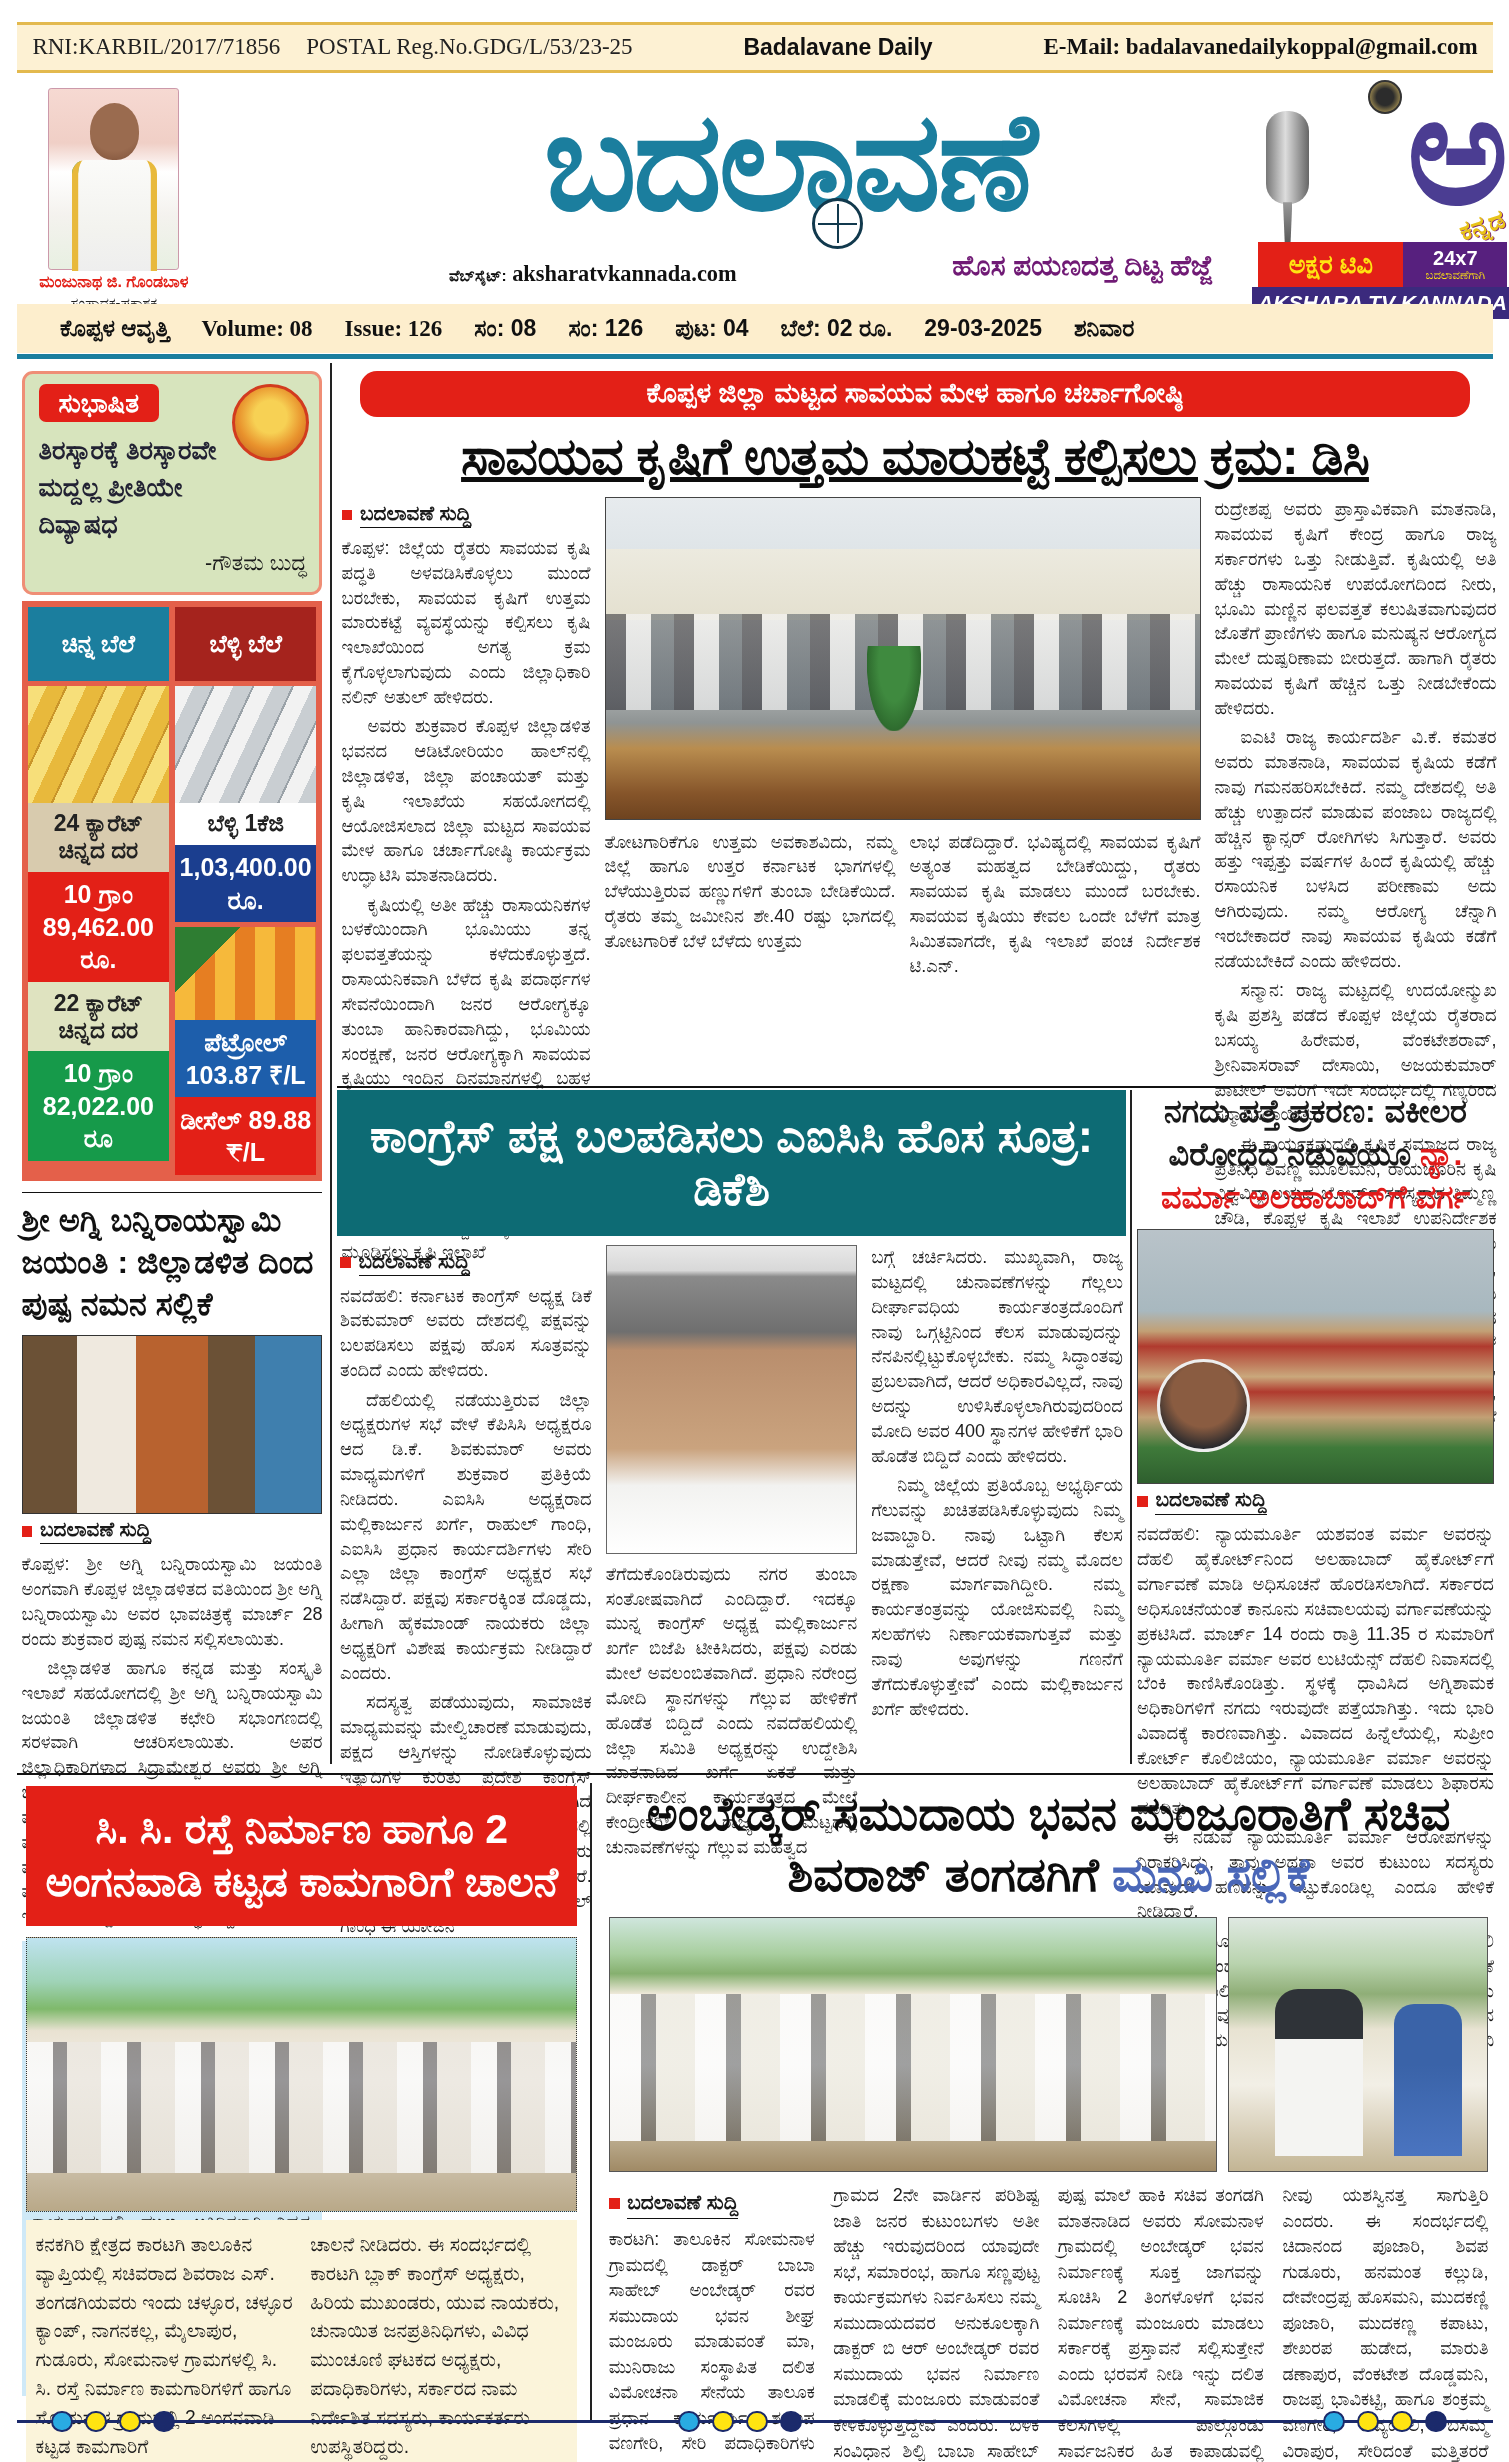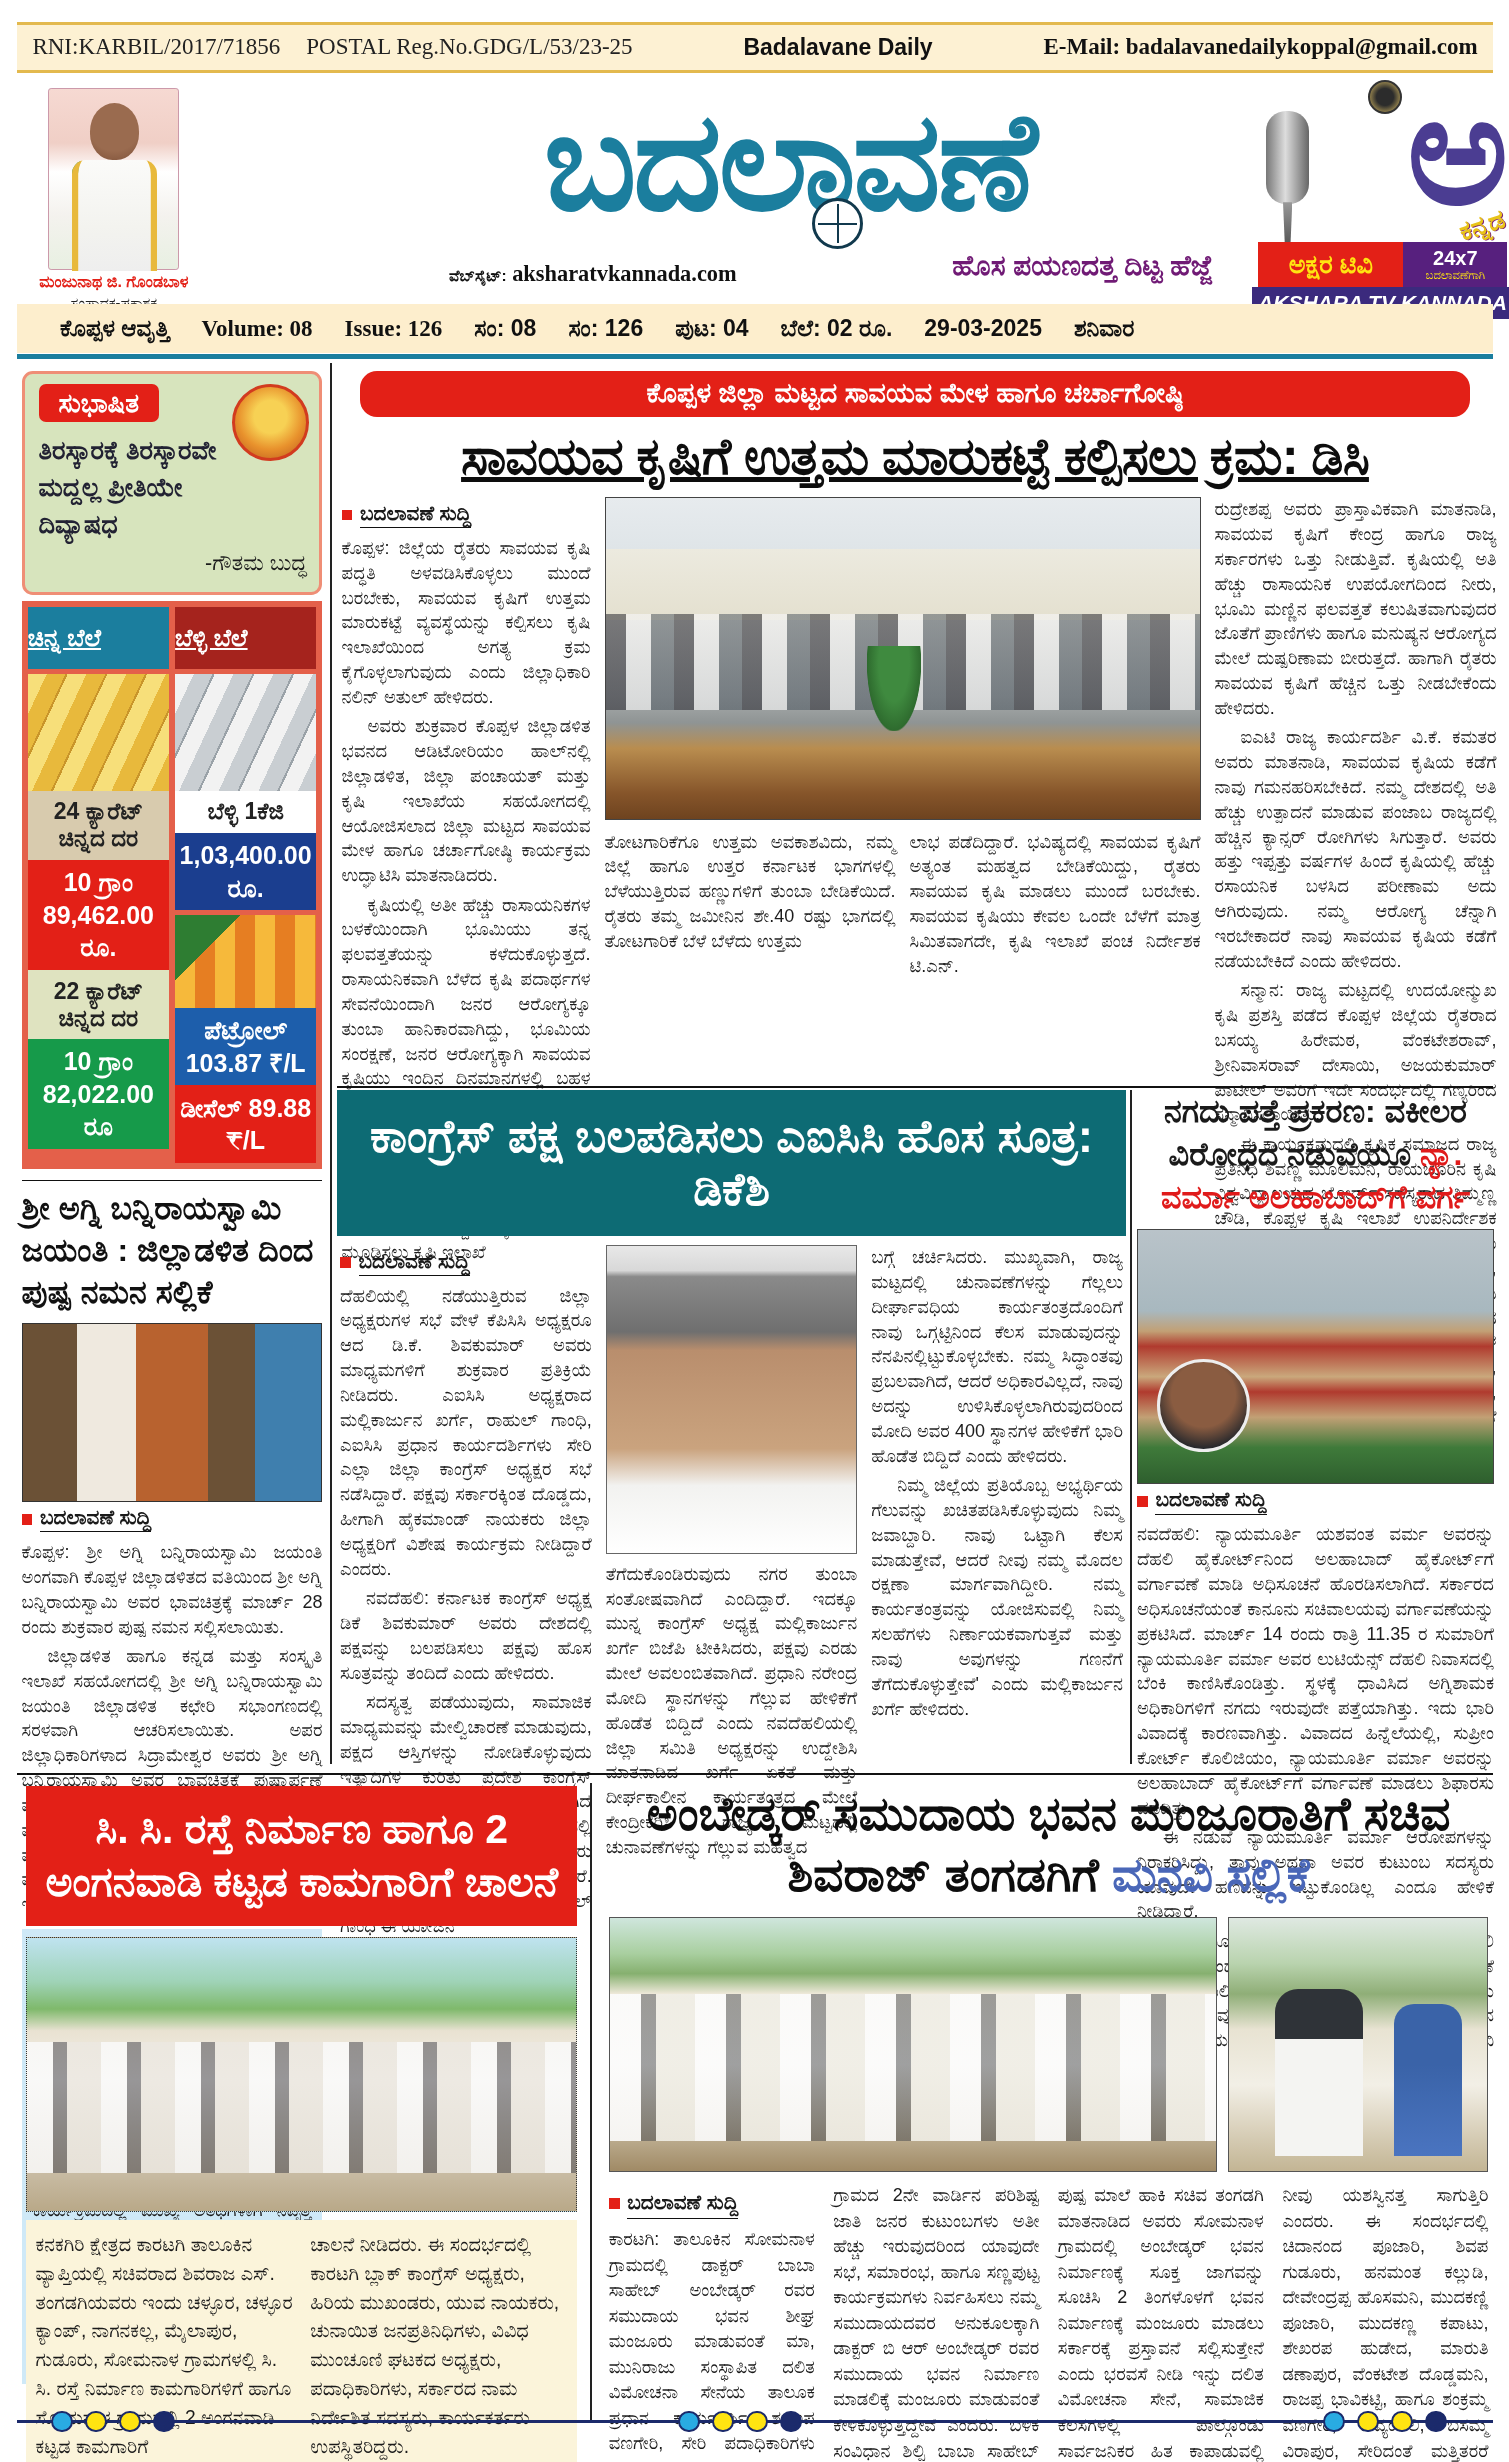--- a/index.html
+++ b/index.html
@@ -73,21 +73,21 @@
   #sidebar { position:absolute; left:17px; top:363px; width:310px; }
   .subhashita { position:relative; margin:7.7px 4.6px 6.2px 4.6px; background:#d7e4bd; border:3.1px solid #ef8e76; border-radius:10.8px;
     padding:10.8px 12.4px 7.7px 14px; min-height:224px; }
   .subh-label { display:inline-block; background:#e32017; color:#fff; font-weight:bold; font-size:26px; padding:3.1px 20px; border-radius:7px; }
   .subh-quote { margin-top:10.8px; font-size:25.5px; font-weight:bold; color:#223; line-height:1.45; width:78%; }
   .subh-author { text-align:right; font-weight:normal; font-size:21.6px; margin-top:6.2px; }
   .buddha-icon { position:absolute; right:10.8px; top:10.8px; width:77px; height:77px; border-radius:50%; border:3.9px solid #d23b1f;
     background:radial-gradient(circle at 50% 42%, #f7d154 0 30%, #e8912c 60%, #b5541c 100%); }
   .rates { margin:0 4.6px; background:#e4604a; padding:6.2px; display:flex; gap:6.2px; }
   .rates .colL, .rates .colR { flex:1; display:flex; flex-direction:column; }
-  .rate-head { color:#fff; font-weight:bold; font-size:24px; text-align:left; padding:17px 0;text-decoration:underline; }
+  .rate-head { color:#fff; font-weight:bold; font-size:24px; text-align:center; padding:23px 0; }
   .gold-head { background:#1b7e9e; }
   .silver-head { background:#a5231d; }
   .img-gold { height:117px; margin-top:4.6px; background:
       repeating-linear-gradient(115deg,#f7df7a 0 17px,#e8b93c 17px 34px,#c9952a 34px 36px); }
   .img-silver { height:117px; margin-top:4.6px; background:
       repeating-linear-gradient(115deg,#f2f2f2 0 17px,#c9ced2 17px 34px,#9aa2a8 34px 36px); }
   .img-petrol { height:93px; margin-top:4.6px; background:
       linear-gradient(135deg,#2e7d32 0 28%, transparent 28%),
       repeating-linear-gradient(90deg,#f6b93b 0 20px,#e67e22 20px 40px); }
   .rate-label { text-align:center; font-weight:bold; font-size:23px; padding:7.7px 0; color:#222; }
@@ -334,22 +334,22 @@
 
   <div id="dks">
     <div class="dks-banner">ಕಾಂಗ್ರೆಸ್ ಪಕ್ಷ ಬಲಪಡಿಸಲು ಎಐಸಿಸಿ ಹೊಸ ಸೂತ್ರ: ಡಿಕೆಶಿ</div>
     <div class="dks-body">
       <div class="c">
         <div class="byline">
           <span class="sq"></span>
           <span class="txt">ಬದಲಾವಣೆ ಸುದ್ದಿ</span>
         </div>
         <div class="body-txt">
+          <p>ನವದೆಹಲಿ: ಕರ್ನಾಟಕ ಕಾಂಗ್ರೆಸ್ ಅಧ್ಯಕ್ಷ ಡಿಕೆ ಶಿವಕುಮಾರ್ ಅವರು ದೇಶದಲ್ಲಿ ಪಕ್ಷವನ್ನು ಬಲಪಡಿಸಲು ಪಕ್ಷವು ಹೊಸ ಸೂತ್ರವನ್ನು ತಂದಿದೆ ಎಂದು ಹೇಳಿದರು.</p>
           <p>ದೆಹಲಿಯಲ್ಲಿ ನಡೆಯುತ್ತಿರುವ ಜಿಲ್ಲಾ ಅಧ್ಯಕ್ಷರುಗಳ ಸಭೆ ವೇಳೆ ಕೆಪಿಸಿಸಿ ಅಧ್ಯಕ್ಷರೂ ಆದ ಡಿ.ಕೆ. ಶಿವಕುಮಾರ್ ಅವರು ಮಾಧ್ಯಮಗಳಿಗೆ ಶುಕ್ರವಾರ ಪ್ರತಿಕ್ರಿಯೆ ನೀಡಿದರು. ಎಐಸಿಸಿ ಅಧ್ಯಕ್ಷರಾದ ಮಲ್ಲಿಕಾರ್ಜುನ ಖರ್ಗೆ, ರಾಹುಲ್ ಗಾಂಧಿ, ಎಐಸಿಸಿ ಪ್ರಧಾನ ಕಾರ್ಯದರ್ಶಿಗಳು ಸೇರಿ ಎಲ್ಲಾ ಜಿಲ್ಲಾ ಕಾಂಗ್ರೆಸ್ ಅಧ್ಯಕ್ಷರ ಸಭೆ ನಡೆಸಿದ್ದಾರೆ. ಪಕ್ಷವು ಸರ್ಕಾರಕ್ಕಿಂತ ದೊಡ್ಡದು, ಹೀಗಾಗಿ ಹೈಕಮಾಂಡ್ ನಾಯಕರು ಜಿಲ್ಲಾ ಅಧ್ಯಕ್ಷರಿಗೆ ವಿಶೇಷ ಕಾರ್ಯಕ್ರಮ ನೀಡಿದ್ದಾರೆ ಎಂದರು.</p>
-          <p>ನವದೆಹಲಿ: ಕರ್ನಾಟಕ ಕಾಂಗ್ರೆಸ್ ಅಧ್ಯಕ್ಷ ಡಿಕೆ ಶಿವಕುಮಾರ್ ಅವರು ದೇಶದಲ್ಲಿ ಪಕ್ಷವನ್ನು ಬಲಪಡಿಸಲು ಪಕ್ಷವು ಹೊಸ ಸೂತ್ರವನ್ನು ತಂದಿದೆ ಎಂದು ಹೇಳಿದರು.</p>
           <p>ಸದಸ್ಯತ್ವ ಪಡೆಯುವುದು, ಸಾಮಾಜಿಕ ಮಾಧ್ಯಮವನ್ನು ಮೇಲ್ವಿಚಾರಣೆ ಮಾಡುವುದು, ಪಕ್ಷದ ಆಸ್ತಿಗಳನ್ನು ನೋಡಿಕೊಳ್ಳುವುದು ಇತ್ಯಾದಿಗಳ ಕುರಿತು ಪ್ರದೇಶ ಕಾಂಗ್ರೆಸ್ ಸಮಿತಿಗಳಿಗೆ (ಪಿಸಿಸಿ) ತರಬೇತಿ ನೀಡಲಾಗಿದೆ ಎಂದು ಶಿವಕುಮಾರ್ ಹೇಳಿದರು. ದೇಶದಲ್ಲಿ ಕಾಂಗ್ರೆಸ್ ಪಕ್ಷವನ್ನು ಬಲಪಡಿಸಲು ಅವರು ಹೊಸ ಸೂತ್ರವನ್ನು ಹೊರತಂದಿದ್ದಾರೆ. ಮಲ್ಲಿಕಾರ್ಜುನ ಖರ್ಗೆ ಮತ್ತು ರಾಹುಲ್ ಗಾಂಧಿ ಈ ಯೋಜನೆ</p>
         </div>
       </div>
       <div class="c">
         <div class="dks-photo"></div>
         <div class="body-txt">
             <p>ತೆಗೆದುಕೊಂಡಿರುವುದು ನಗರ ತುಂಬಾ ಸಂತೋಷವಾಗಿದೆ ಎಂದಿದ್ದಾರೆ. ಇದಕ್ಕೂ ಮುನ್ನ ಕಾಂಗ್ರೆಸ್ ಅಧ್ಯಕ್ಷ ಮಲ್ಲಿಕಾರ್ಜುನ ಖರ್ಗೆ ಬಿಜೆಪಿ ಟೀಕಿಸಿದರು, ಪಕ್ಷವು ಎರಡು ಮೇಲೆ ಅವಲಂಬಿತವಾಗಿದೆ. ಪ್ರಧಾನಿ ನರೇಂದ್ರ ಮೋದಿ ಸ್ಥಾನಗಳನ್ನು ಗೆಲ್ಲುವ ಹೇಳಿಕೆಗೆ ಹೊಡೆತ ಬಿದ್ದಿದೆ ಎಂದು ನವದೆಹಲಿಯಲ್ಲಿ ಜಿಲ್ಲಾ ಸಮಿತಿ ಅಧ್ಯಕ್ಷರನ್ನು ಉದ್ದೇಶಿಸಿ ಮಾತನಾಡಿದ ಖರ್ಗೆ ಏಕತೆ ಮತ್ತು ದೀರ್ಘಕಾಲೀನ ಕಾರ್ಯತಂತ್ರದ ಮೇಲೆ ಕೇಂದ್ರೀಕರಿಸಿ ರಾಜ್ಯ ಮಟ್ಟದಲ್ಲಿ ಚುನಾವಣೆಗಳನ್ನು ಗೆಲ್ಲುವ ಮಹತ್ವದ</p>
           </div>
       </div>
       <div class="c body-txt">

